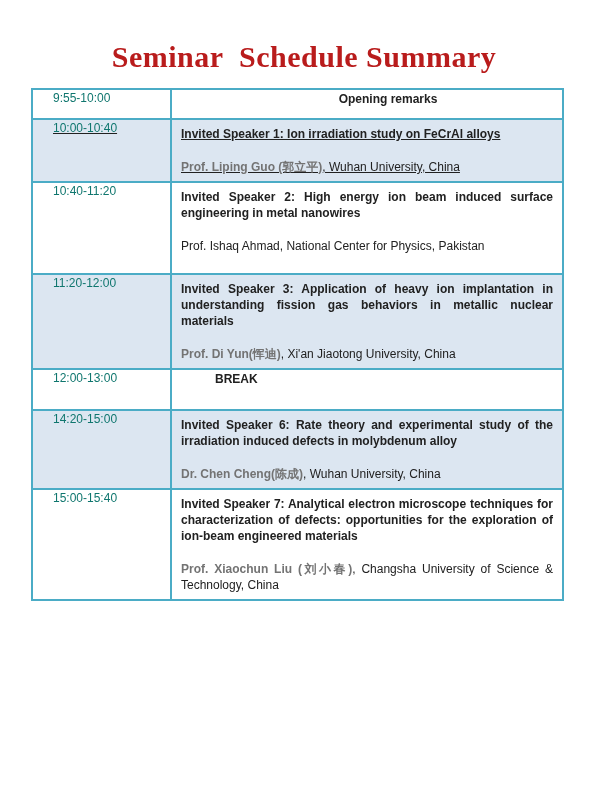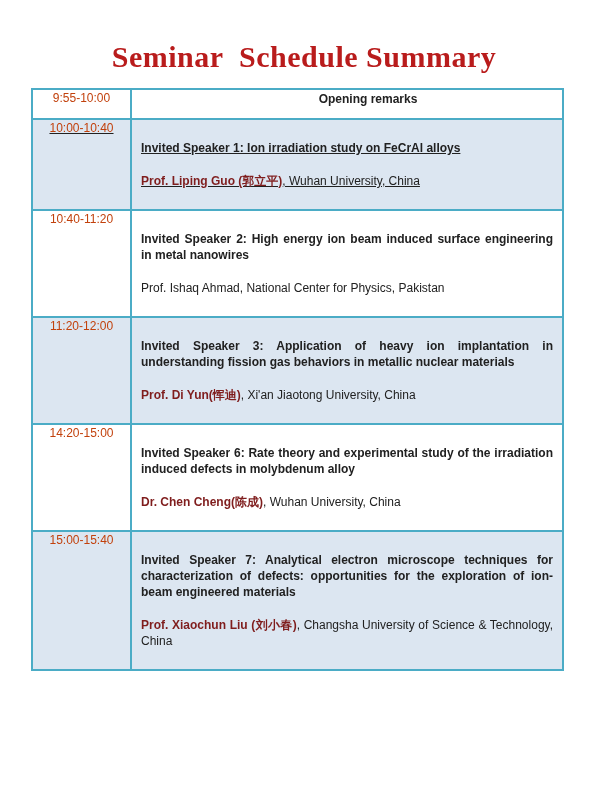--- a/index.html
+++ b/index.html
@@ -40,26 +40,25 @@
   }
   table.schedule td {
     border: 2px solid #4BACC6;
     font-size: 12px;
     line-height: 16px;
     vertical-align: top;
     overflow: hidden;
   }
   td.time-cell {
     width: 97px;
-    text-align: center;
     vertical-align: middle;
-    padding: 0 0;
-    color: #c2410c;
+    padding: 0 20px;
+    color: #0f766e;
   }
-  td.content-cell { padding: 20px 9px; }
+  td.content-cell { padding: 6px 9px; }
   td.plain-cell { vertical-align: middle; font-weight: bold; padding-left: 43px; }
   td.plain-cell.align-center { text-align: center; }
   td.plain-cell.align-left { text-align: left; }
   tr:nth-child(even) td { background: #DCE6F1; }
   tr:nth-child(1) { height: 30px; }
   tr:nth-child(2) { height: 62px; text-decoration: underline; }
   tr:nth-child(3) { height: 92px; }
   tr:nth-child(4) { height: 77px; }
   tr:nth-child(5) { height: 41px; }
   tr:nth-child(6) { height: 75px; }
@@ -69,21 +68,21 @@
   p.sess-title {
     margin: 0 0 17px 0;
     font-weight: bold;
     text-align: justify;
   }
   p.sess-speaker {
     margin: 0;
     text-align: justify;
   }
   span.speaker-name {
-    color: #7f1d1d;
+    color: #737373;
     font-weight: bold;
   }
 </style>
 </head>
 <body>
 
 <div class="page">
   <h1 class="title">Seminar  Schedule Summary</h1>
   <table class="schedule">
     <tbody id="schedule-body">
@@ -106,20 +105,24 @@
           </td>
         </tr>
         <tr>
           <td class="time-cell">11:20-12:00</td>
           <td class="content-cell">
             <p class="sess-title">Invited Speaker 3: Application of heavy ion implantation in understanding fission gas behaviors in metallic nuclear materials</p>
             <p class="sess-speaker"><span class="speaker-name">Prof. Di Yun(恽迪)</span><span>, Xi'an Jiaotong University, China</span></p>
           </td>
         </tr>
         <tr>
+          <td class="time-cell">12:00-13:00</td>
+          <td class="plain-cell align-left">BREAK</td>
+        </tr>
+        <tr>
           <td class="time-cell">14:20-15:00</td>
           <td class="content-cell">
             <p class="sess-title">Invited Speaker 6: Rate theory and experimental study of the irradiation induced defects in molybdenum alloy</p>
             <p class="sess-speaker"><span class="speaker-name">Dr. Chen Cheng(陈成)</span><span>, Wuhan University, China</span></p>
           </td>
         </tr>
         <tr>
           <td class="time-cell">15:00-15:40</td>
           <td class="content-cell">
             <p class="sess-title">Invited Speaker 7: Analytical electron microscope techniques for characterization of defects: opportunities for the exploration of ion-beam engineered materials</p>

